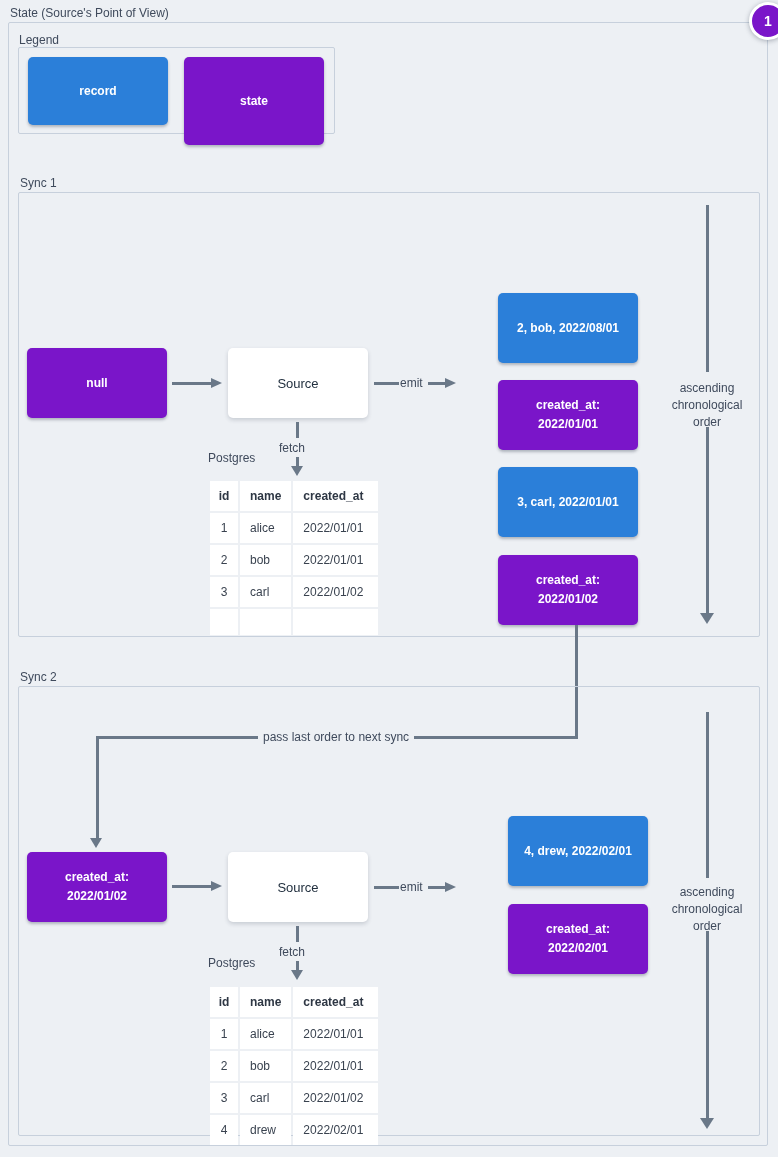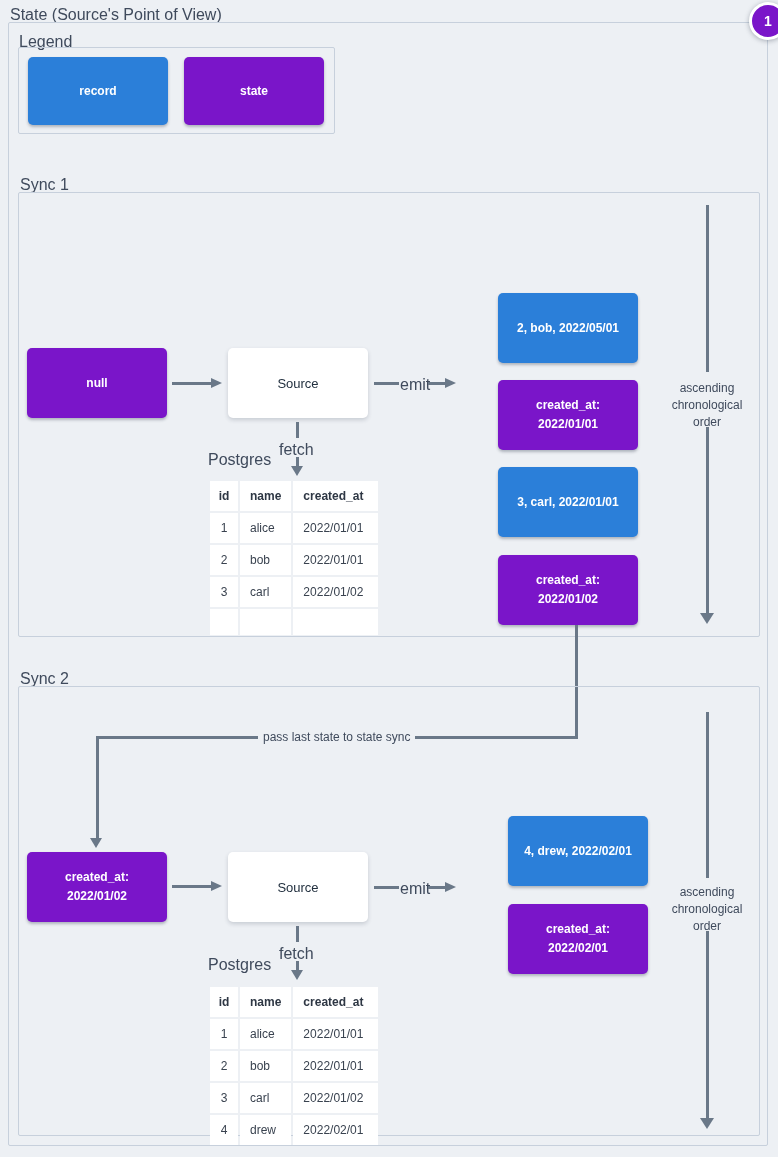--- a/index.html
+++ b/index.html
@@ -1,21 +1,21 @@
 <!DOCTYPE html>
 <html><head>
 <meta charset="utf-8">
 <style>
   * { margin:0; padding:0; box-sizing:border-box; }
   html,body { background:#edf0f4; }
   body { font-family:"Liberation Sans","DejaVu Sans",sans-serif; }
   #canvas { position:relative; width:778px; height:1157px; overflow:hidden; background:#edf0f4; }
 
   .frame { position:absolute; border:1px solid #c7d0dc; border-radius:2px; }
-  .lbl { position:absolute; font-size:16px; color:#3f4a5c; white-space:nowrap; }
+  .lbl { position:absolute; font-size:12px; color:#3f4a5c; white-space:nowrap; }
 
   .box { position:absolute; width:140px; height:70px; border-radius:5px;
          display:flex; flex-direction:column; align-items:center; justify-content:center;
          color:#fff; font-size:12px; font-weight:bold; text-align:center; line-height:19px;
          box-shadow:0 2px 3px rgba(30,40,60,.30); }
   .record { background:#2b7fd9; }
   .state  { background:#7a15c9; }
   .srcbox { background:#ffffff; color:#22303f; font-weight:normal; font-size:13px;
             box-shadow:0 2px 4px rgba(30,40,60,.18); }
 
@@ -51,21 +51,21 @@
 
   <div class="lbl" style="left:10px;top:6px;">State (Source's Point of View)</div>
   <div class="frame" style="left:8px;top:22px;width:760px;height:1124px;"></div>
   <div class="badge">1</div>
 
   <div class="lbl" style="left:19px;top:33px;">Legend</div>
   <div class="frame" style="left:18px;top:47px;width:317px;height:87px;"></div>
   <div class="box record" style="left:28px;top:57px;height:68px;">
     <div>record</div>
   </div>
-  <div class="box state" style="left:184px;top:57px;height:68px;">
+  <div class="box state" style="left:184px;top:57px;height:88px;">
     <div>state</div>
   </div>
 
   <div class="lbl" style="left:20px;top:176px;">Sync 1</div>
   <div class="frame" style="left:18px;top:192px;width:742px;height:445px;"></div>
 
   <div class="box state" style="left:27px;top:348px;">
     <div>null</div>
   </div>
   <div class="hline" style="left:172px;top:382px;width:40px;"></div>
@@ -109,21 +109,21 @@
     </tr>
     <tr>
       <td class="c-id"></td>
       <td class="c-name"></td>
       <td class="c-date"></td>
     </tr>
   </tbody>
     </table>
 
   <div class="box record" style="left:498px;top:293px;">
-    <div>2, bob, 2022/05/01</div>
+    <div>2, bob, 2022/08/01</div>
   </div>
   <div class="box state" style="left:498px;top:380px;">
     <div>created_at:</div>
     <div>2022/01/01</div>
   </div>
   <div class="box record" style="left:498px;top:467px;">
     <div>3, carl, 2022/01/01</div>
   </div>
   <div class="box state" style="left:498px;top:555px;">
     <div>created_at:</div>
@@ -132,21 +132,21 @@
 
   <div class="vline" style="left:706px;top:205px;height:167px;"></div>
   <div class="ordertext" style="left:657px;top:373px;">ascending chronological order</div>
   <div class="vline" style="left:706px;top:427px;height:186px;"></div>
   <div class="ah-d big" style="left:700px;top:613px;"></div>
 
   <div class="vline" style="left:575px;top:625px;height:114px;"></div>
   <div class="hline" style="left:96px;top:736px;width:482px;"></div>
   <div class="vline" style="left:96px;top:736px;height:103px;"></div>
   <div class="ah-d" style="left:90px;top:838px;"></div>
-  <div class="connlbl" style="left:258px;top:729px;">pass last state to state sync</div>
+  <div class="connlbl" style="left:258px;top:729px;">pass last order to next sync</div>
 
   <div class="lbl" style="left:20px;top:670px;">Sync 2</div>
   <div class="frame" style="left:18px;top:686px;width:742px;height:450px;"></div>
 
   <div class="box state" style="left:27px;top:852px;">
     <div>created_at:</div>
     <div>2022/01/02</div>
   </div>
   <div class="hline" style="left:172px;top:885px;width:40px;"></div>
   <div class="ah-r" style="left:211px;top:881px;"></div>

